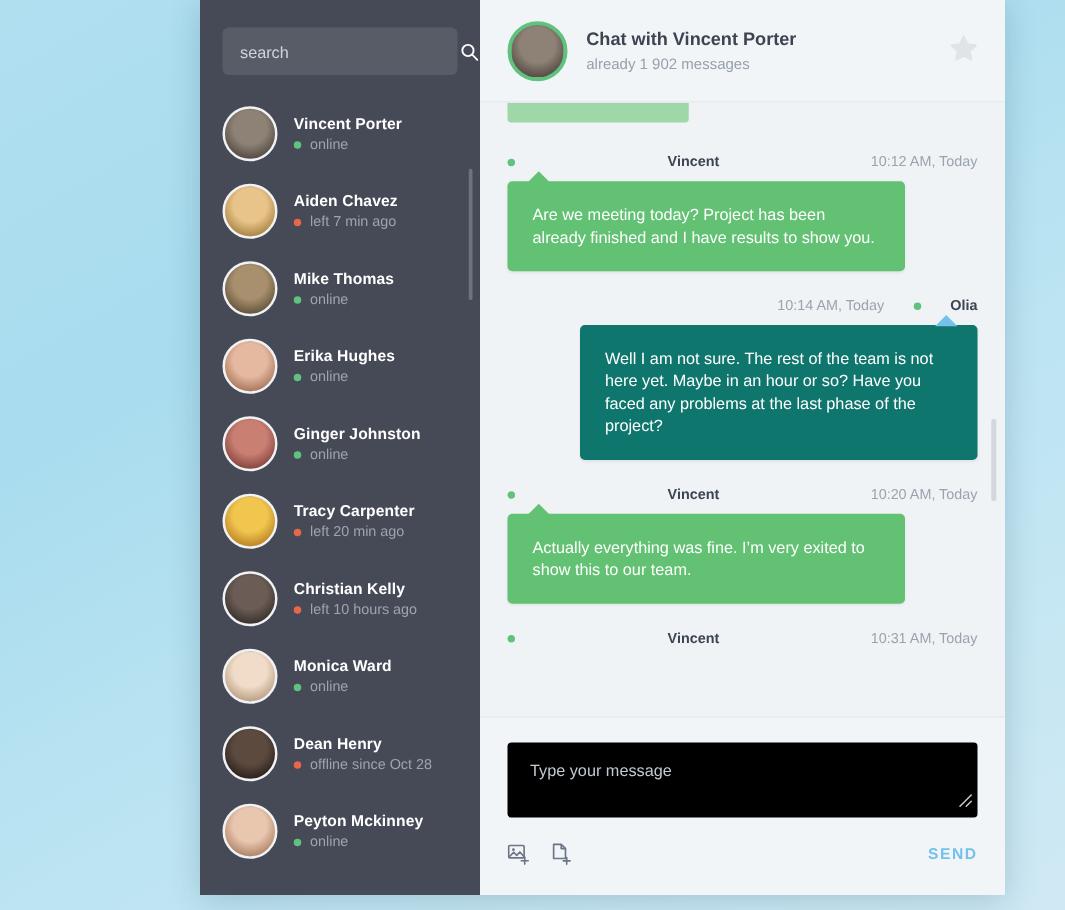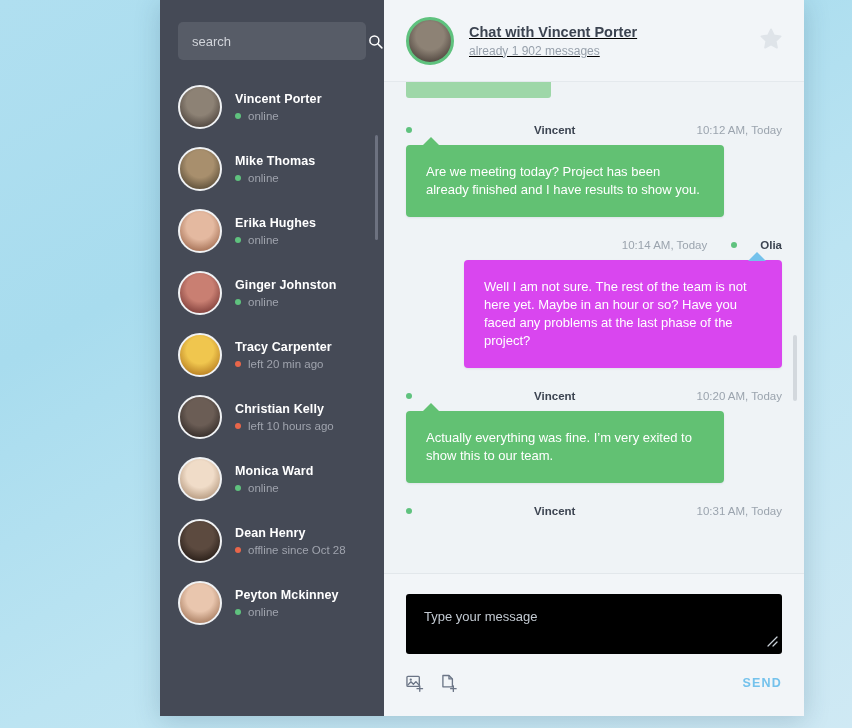--- a/index.html
+++ b/index.html
@@ -143,21 +143,21 @@
   }
   #header-avatar {
     width: 48px; height: 48px;
     border-radius: 50%;
     border: 3px solid #5fc27e;
     margin-right: 15px;
     overflow: hidden;
     position: relative;
     flex: 0 0 48px;
   }
-  #header-text { flex: 1; text-decoration: underline; }
+  #header-text { flex: 1; }
   #header-title {
     font-size: 14.5px;
     font-weight: bold;
     color: #3c4451;
     margin-bottom: 4px;
   }
   #header-subtitle {
     font-size: 12px;
     color: #97a0ab;
   }
@@ -204,21 +204,21 @@
     border-radius: 4px;
     padding: 18px 20px;
     color: #ffffff;
     font-size: 13px;
     line-height: 18px;
     max-width: 318px;
     margin-bottom: 22px;
     box-shadow: 0 1px 2px rgba(60,80,100,0.09);
   }
   .bubble.green { background: #62c173; }
-  .bubble.blue  { background: #d946ef; margin-left: auto; }
+  .bubble.blue  { background: #0f766e; margin-left: auto; }
 
   .bubble.green::before {
     content: "";
     position: absolute;
     top: -8px; left: 16px;
     border-left: 9px solid transparent;
     border-right: 9px solid transparent;
     border-bottom: 9px solid #62c173;
   }
   .bubble.blue::before {
@@ -315,20 +315,30 @@
     </div>
 
     <div id="contact-list">
         <div class="contact">
           <div class="contact-avatar" style="background: radial-gradient(circle at 50% 38%, rgb(141, 130, 117) 0%, rgb(141, 130, 117) 42%, rgb(90, 80, 72) 75%, rgb(90, 80, 72) 100%);"></div>
           <div class="contact-meta">
             <div class="contact-name">Vincent Porter</div>
             <div class="contact-status">
               <span class="dot online"></span>
               <span>online</span>
+            </div>
+          </div>
+        </div>
+        <div class="contact">
+          <div class="contact-avatar" style="background: radial-gradient(circle at 50% 38%, rgb(232, 196, 138) 0%, rgb(232, 196, 138) 42%, rgb(176, 138, 74) 75%, rgb(176, 138, 74) 100%);"></div>
+          <div class="contact-meta">
+            <div class="contact-name">Aiden Chavez</div>
+            <div class="contact-status">
+              <span class="dot away"></span>
+              <span>left 7 min ago</span>
             </div>
           </div>
         </div>
         <div class="contact">
           <div class="contact-avatar" style="background: radial-gradient(circle at 50% 38%, rgb(168, 143, 109) 0%, rgb(168, 143, 109) 42%, rgb(106, 90, 66) 75%, rgb(106, 90, 66) 100%);"></div>
           <div class="contact-meta">
             <div class="contact-name">Mike Thomas</div>
             <div class="contact-status">
               <span class="dot online"></span>
               <span>online</span>

